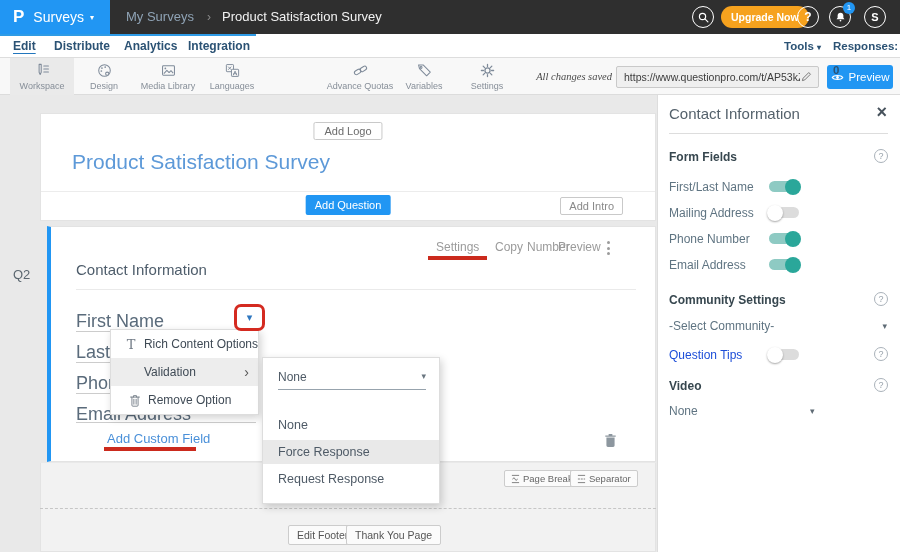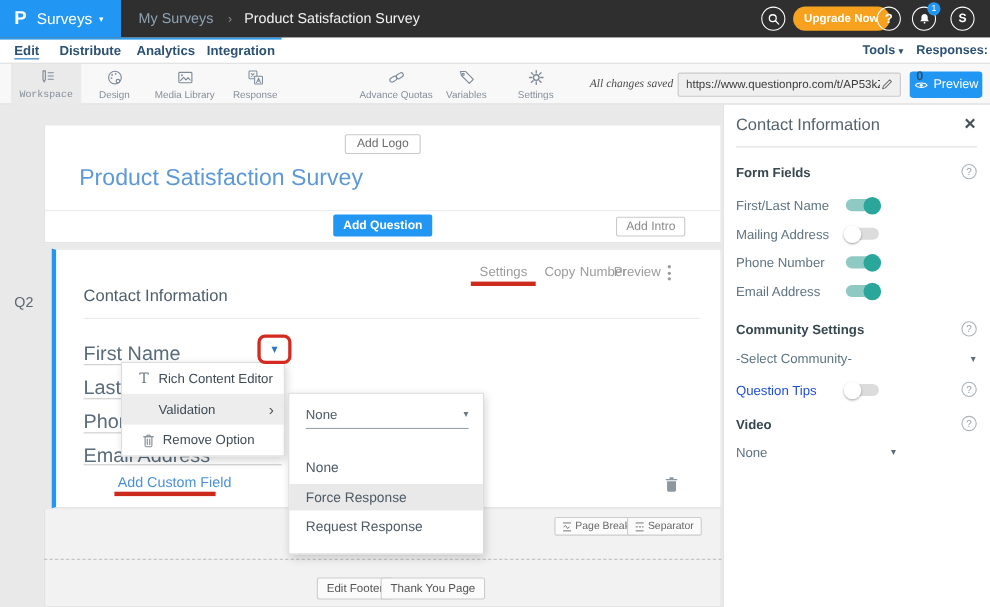--- a/index.html
+++ b/index.html
@@ -39,40 +39,40 @@
   .tab-edit { left:13px; text-decoration:underline; text-decoration-color:#2276bd; text-underline-offset:3px; }
   .tab-distribute { left:54px; } .tab-analytics { left:124px; } .tab-integration { left:188px;text-align:center; }
   .nav-tools { position:absolute; left:784px; top:0; line-height:24px; font-size:11.5px; font-weight:700; color:#2b5274; cursor:pointer; }
   .nav-tools .w-caret2 { color:#2b5274; font-size:8px; }
   .nav-responses { position:absolute; left:833px; top:0; line-height:24px; font-size:11.5px; font-weight:700; color:#2b5274; cursor:pointer; }
 
   
   .toolbar { position:absolute; left:0; top:58px; width:900px; height:37px; background:#f8f8f8; border-bottom:1px solid #dcdcdc; z-index:18; }
   .tool-item { position:absolute; top:0; width:64px; height:37px; display:flex; flex-direction:column; align-items:center;
                justify-content:center; gap:2px; cursor:pointer; }
-  .tool-item.active { background:#eaeaea;font-family:Liberation Mono, monospace; }
+  .tool-item.active { background:#eaeaea; }
   .ti-0{left:10px}.ti-1{left:72px}.ti-2{left:136px}.ti-3{left:200px}.ti-4{left:264px}.ti-5{left:328px}.ti-6{left:392px}.ti-7{left:455px}
   .tool-label { font-size:9px; color:#868e98; white-space:nowrap; }
   .saved-text { position:absolute; left:520px; top:0; width:92px; line-height:37px; text-align:right;
                 font-style:italic; font-size:10.5px; color:#4a4a4a;font-family:Liberation Serif, serif; }
   .url-field { position:absolute; left:616px; top:8px; width:203px; height:22px; background:#efefef; border:1px solid #c9c9c9;
                border-radius:2px; font-size:10.5px; color:#3c3c3c; padding:0 18px 0 7px; white-space:nowrap; overflow:hidden;
                font-family:"Liberation Sans",sans-serif; }
   .url-pencil { position:absolute; left:801px; top:13px; cursor:pointer; }
   .preview-btn { position:absolute; left:827px; top:7px; width:66px; height:24px; background:#2196f3; border-radius:3px;
                  color:#fff; font-size:11.5px; display:flex; align-items:center; justify-content:center; gap:5px; cursor:pointer; }
 
   
   .page-top { position:absolute; left:40px; top:113px; width:616px; height:108px; background:#fff; border:1px solid #e3e3e3; }
   .add-logo { position:absolute; left:50%; transform:translateX(-50%); top:8px; padding:2px 10px; background:#fff;
               border:1px solid #c9c9c9; border-radius:2px; font-size:11px; color:#6b6b6b; cursor:pointer; white-space:nowrap; }
   .survey-title { position:absolute; left:31px; top:36px; font-size:21px; color:#5d99d8; }
   .page-top-divider { position:absolute; left:0; top:77px; width:100%; height:1px; background:#ececec; }
   .add-question { position:absolute; left:50%; transform:translateX(-50%); top:81px; padding:4px 9px; background:#2196f3;
-                  color:#fff; font-size:11px; font-weight:700; border-radius:2px; cursor:pointer; white-space:nowrap; }
+                  color:#fff; font-size:11px; font-weight:400; border-radius:2px; cursor:pointer; white-space:nowrap; }
   .add-intro { position:absolute; right:32px; top:83px; padding:2px 8px; background:#fff; border:1px solid #c9c9c9;
                border-radius:2px; font-size:11px; color:#8a8a8a; cursor:pointer; white-space:nowrap; }
 
   
   .q-label { position:absolute; left:13px; top:267px; font-size:13px; color:#5b6770; }
   .question-block { position:absolute; left:47px; top:226px; width:609px; height:236px; background:#fff;
                     border:1px solid #e3e3e3; border-left:4px solid #2196f3; }
   .q-menu-item { position:absolute; top:13px; font-size:12px; color:#9b9b9b; cursor:pointer; }
   .qm-settings{left:385px}.qm-copy{left:444px}.qm-logic{left:476px}.qm-preview{left:507px}
   .q-dots { position:absolute; left:556px; top:14px; display:flex; flex-direction:column; gap:2.5px; cursor:pointer; }
@@ -222,21 +222,21 @@
     </svg>
     <span class="tool-label">Media Library</span>
   </div>
   <div class="tool-item ti-3">
     <svg width="17" height="17" viewBox="0 0 20 20" fill="none" stroke="#7e8a99" stroke-width="1.1" stroke-linejoin="round">
       <rect x="2.8" y="3" width="8.4" height="8.4" rx="0.8"></rect>
         <path d="M5.2 5.8l3 3M8.2 5.8l-3 3" stroke-linecap="round"></path>
       <rect x="8.8" y="8.6" width="8.4" height="8.4" rx="0.8" fill="#f8f8f8"></rect>
       <path d="M10.9 15.4l2.1-4.6 2.1 4.6M11.7 13.8h2.6" stroke-linecap="round"></path>
     </svg>
-    <span class="tool-label">Response</span>
+    <span class="tool-label">Languages</span>
   </div>
   <div class="tool-item ti-5">
     <svg width="17" height="17" viewBox="0 0 20 20" fill="none" stroke="#7e8a99" stroke-width="1.2">
       <rect x="2.6" y="9.4" width="8" height="4.6" rx="2.3" transform="rotate(-32 6.6 11.7)"></rect>
       <rect x="9.4" y="5.8" width="8" height="4.6" rx="2.3" transform="rotate(-32 13.4 8.1)"></rect>
     </svg>
     <span class="tool-label">Advance Quotas</span>
   </div>
   <div class="tool-item ti-6">
     <svg width="17" height="17" viewBox="0 0 20 20" fill="none" stroke="#7e8a99" stroke-width="1.2" stroke-linejoin="round">
@@ -310,21 +310,21 @@
 
   <svg class="q-trash" width="13" height="16" viewBox="0 0 14 16">
     <path d="M5 1.5h4v1.6h3.6v1.3H1.4V3.1H5z" fill="#8d979f"></path>
     <path d="M2.6 5.3h8.8v8.6a1.6 1.6 0 0 1-1.6 1.6H4.2a1.6 1.6 0 0 1-1.6-1.6z" fill="#8d979f"></path>
   </svg>
 </div>
 
 <div class="context-menu">
   <div class="cm-row">
     <span class="cm-icon cm-icon-t">T</span>
-    <span class="cm-label">Rich Content Editor</span>
+    <span class="cm-label">Rich Content Options</span>
   </div>
   <div class="cm-row highlight">
     <span class="cm-label noicon">Validation</span>
     <span class="cm-arrow">›</span>
   </div>
   <div class="cm-row">
     <svg class="cm-icon" width="11" height="13" viewBox="0 0 14 16" style="margin-left:14px">
       <path d="M1.5 3.8h11M3.2 3.8v10a1.2 1.2 0 0 0 1.2 1.2h5.2a1.2 1.2 0 0 0 1.2-1.2v-10M5.2 3.8V2h3.6v1.8M5.6 6.5v6M8.4 6.5v6" fill="none" stroke="#707a85" stroke-width="1.1" stroke-linecap="round"></path>
     </svg>
     <span class="cm-label">Remove Option</span>

